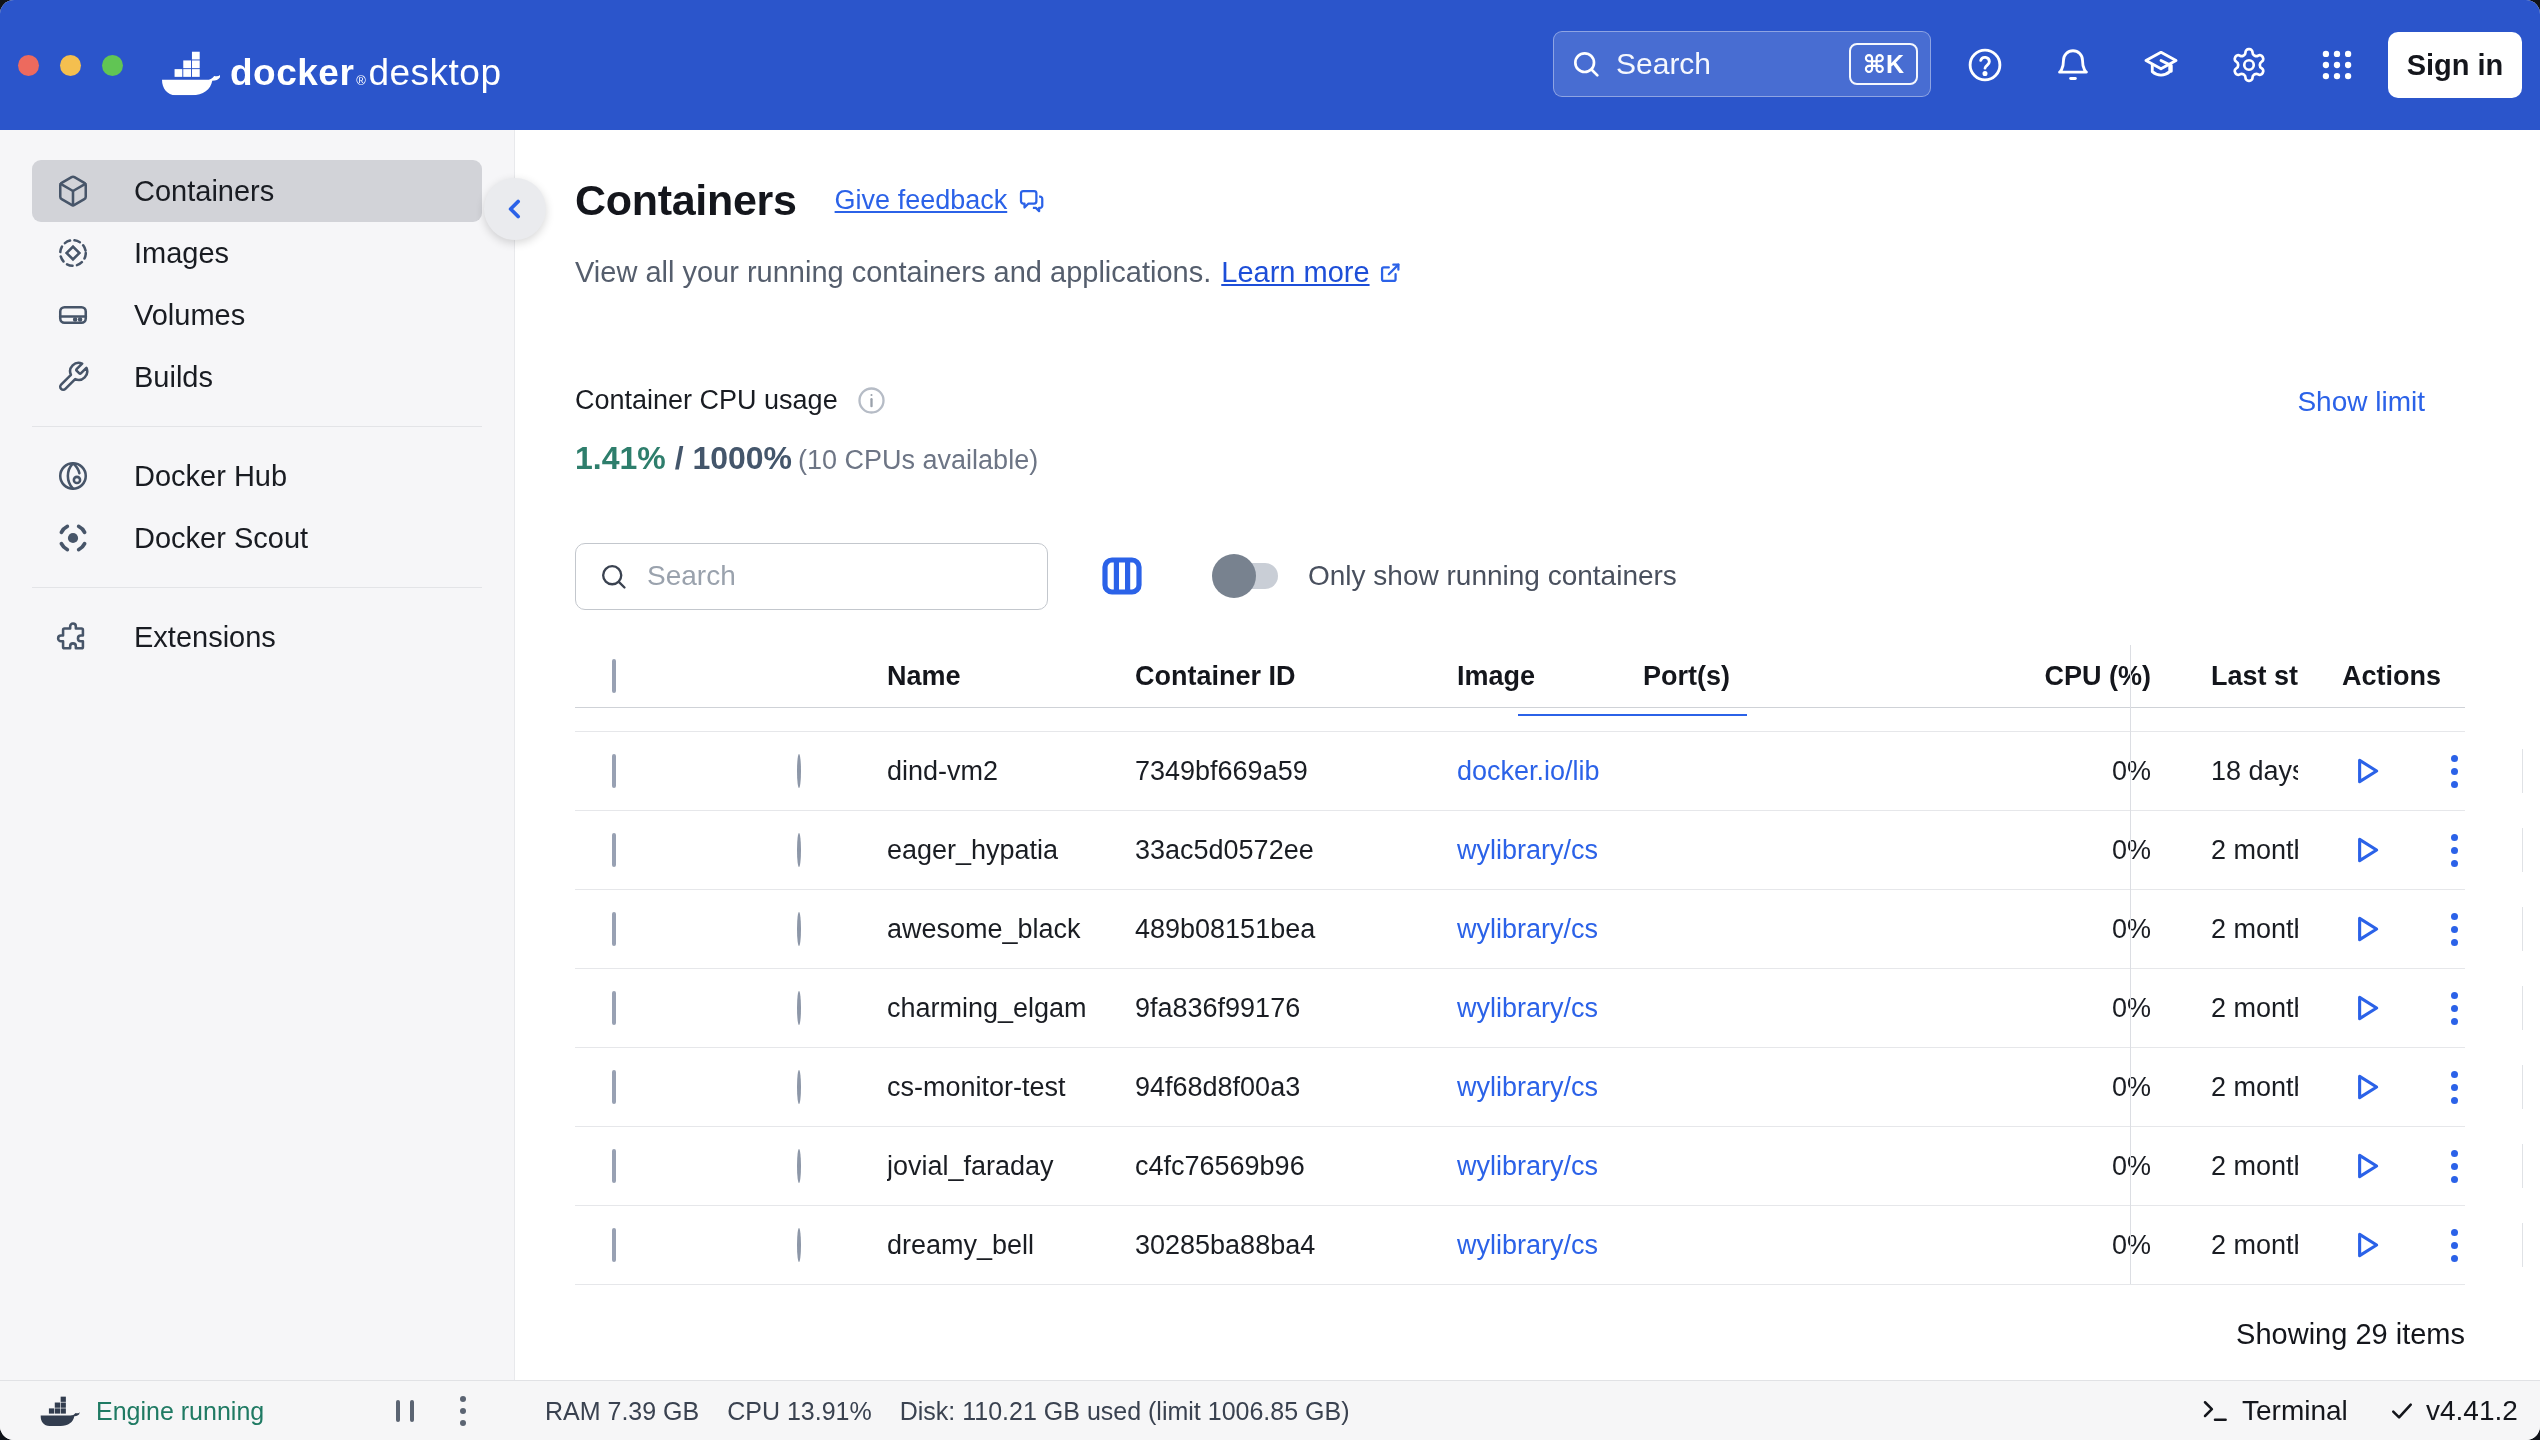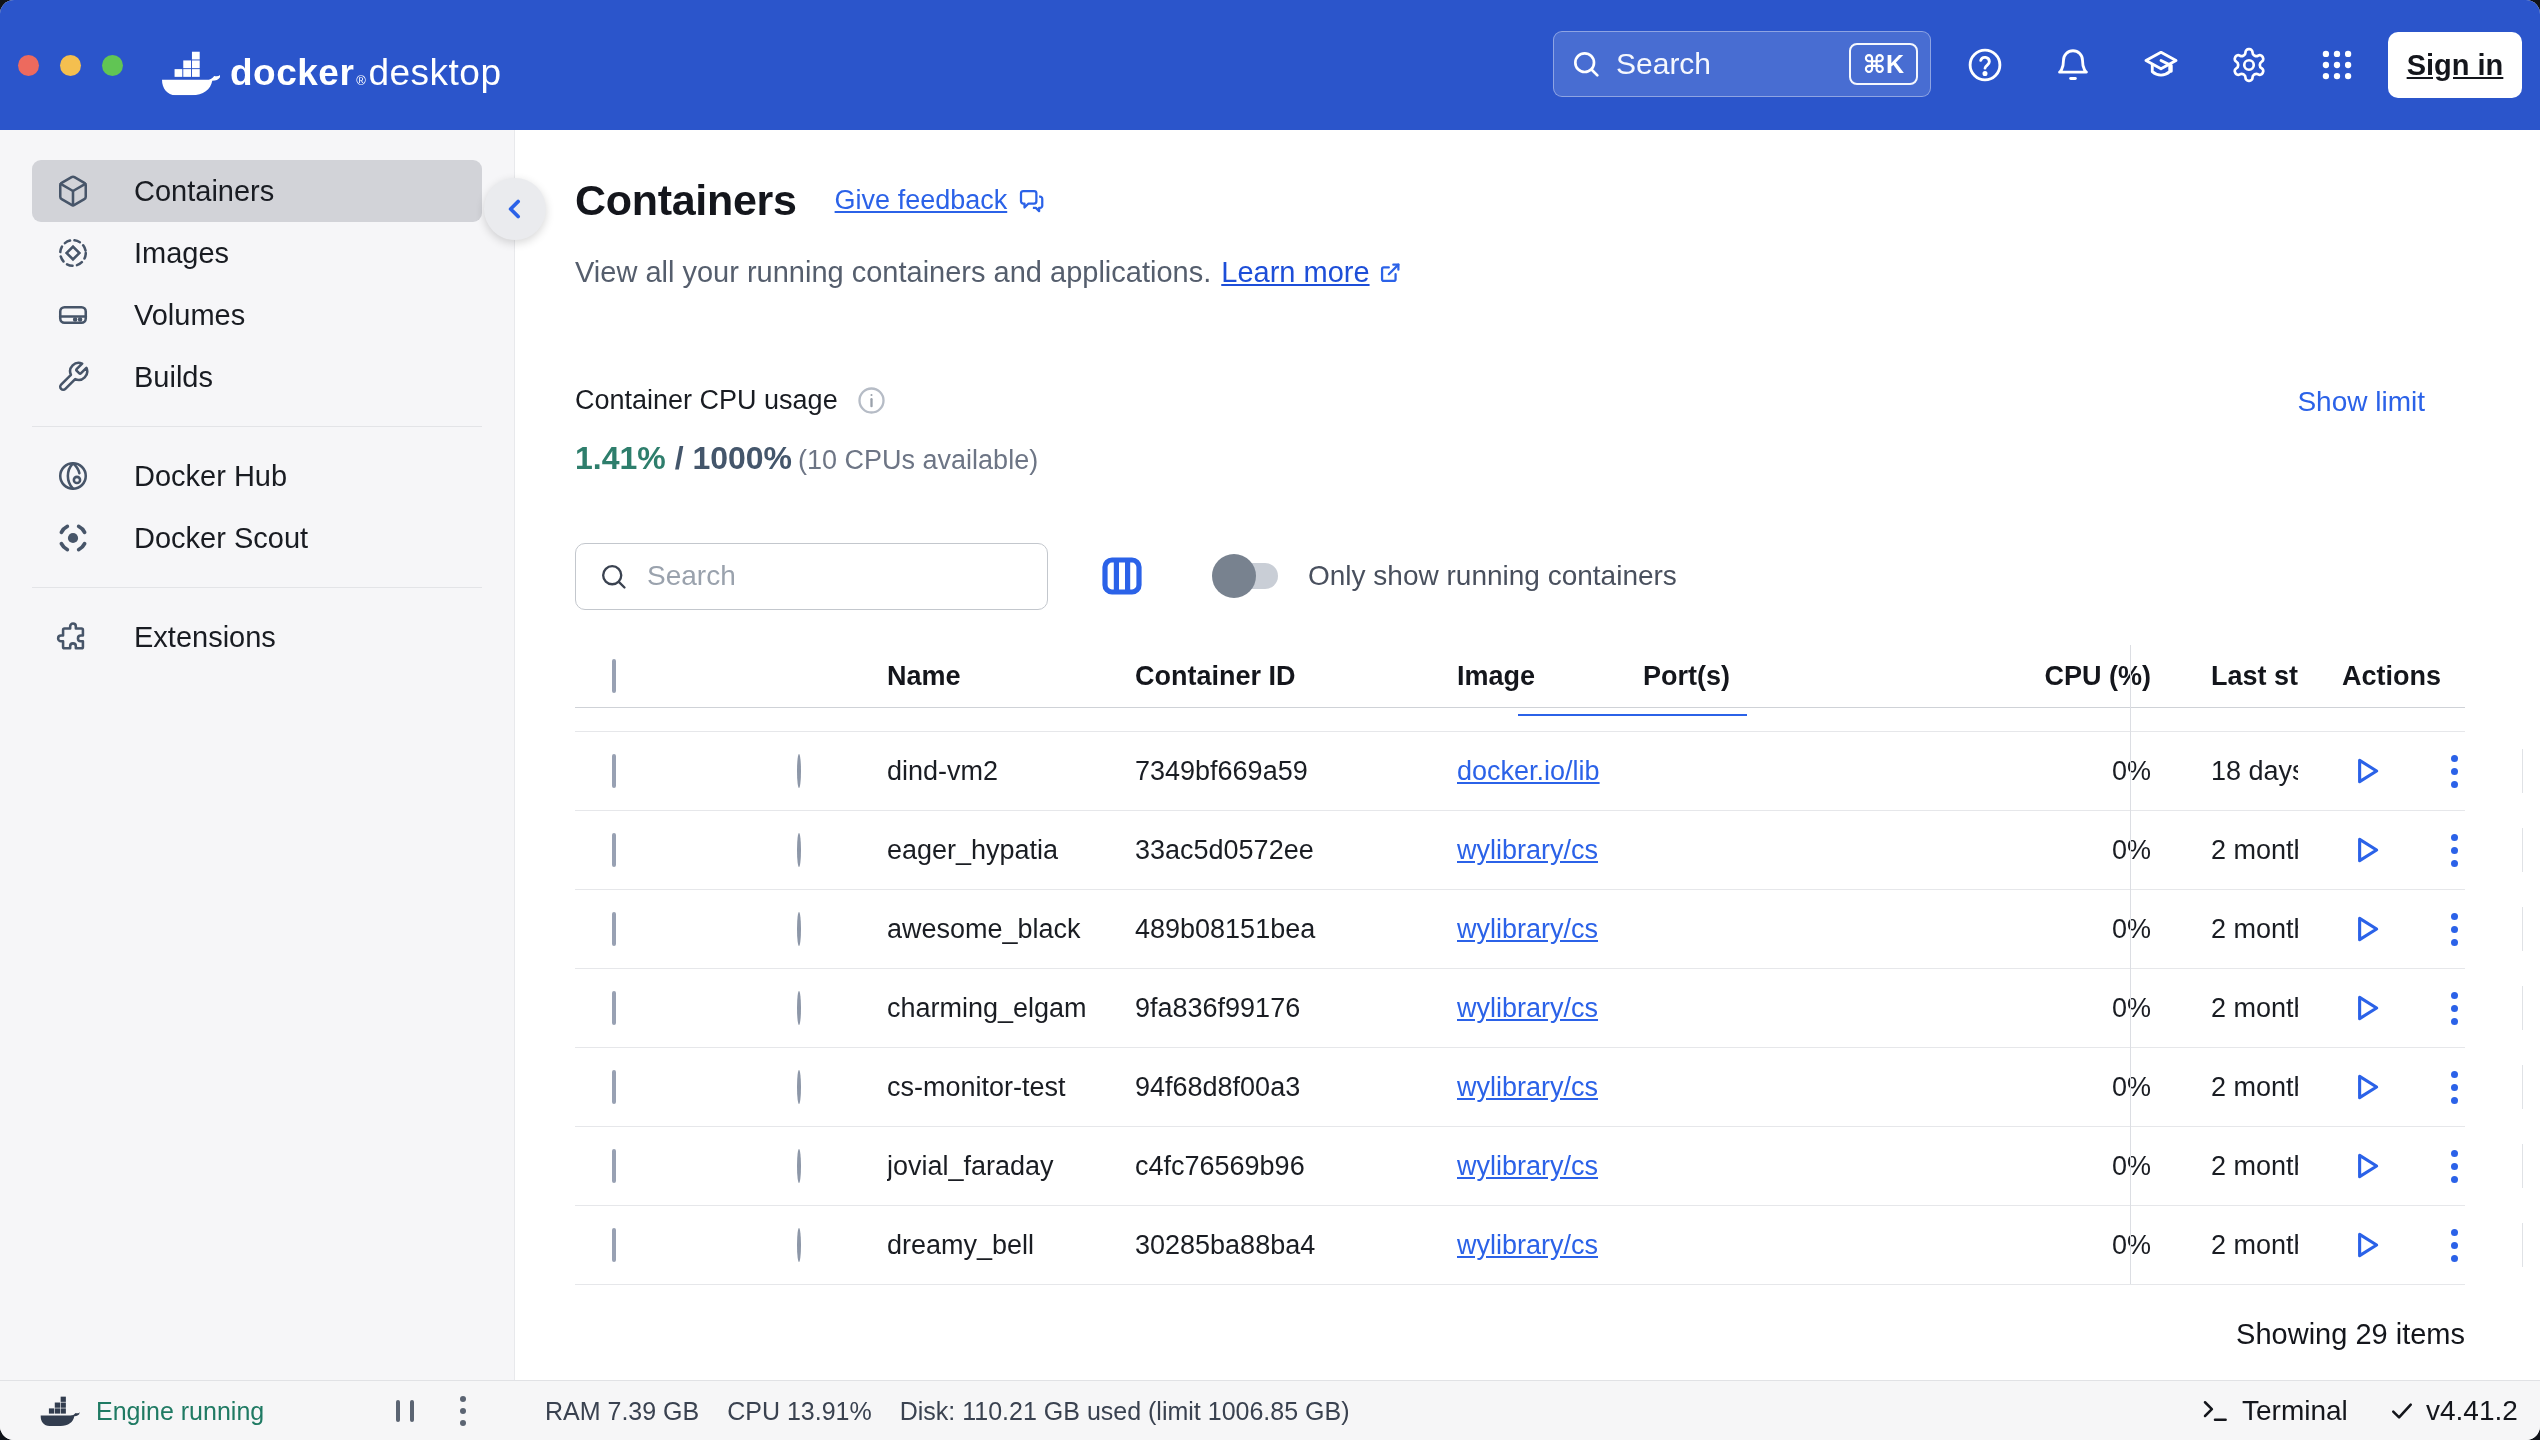--- a/index.html
+++ b/index.html
@@ -22,21 +22,21 @@
   .hsearch svg{width:32px;height:32px;flex:none;}
   .hsearch input{flex:1;min-width:0;background:transparent;border:none;outline:none;color:#fff;
     font-size:30px;margin-left:12px;font-family:inherit;}
   .hsearch input::placeholder{color:rgba(255,255,255,.95);}
   .kbd{flex:none;border:2px solid rgba(255,255,255,.95);border-radius:8px;color:#fff;
     font-size:25px;font-weight:600;padding:4px 12px;line-height:1.2;}
   .hicons{position:absolute;left:1941px;top:0;height:130px;display:flex;align-items:center;}
   .hicon{width:88px;height:88px;display:flex;align-items:center;justify-content:center;cursor:pointer;}
   .hicon svg{width:38px;height:38px;}
   .signin{position:absolute;left:2388px;top:32px;width:134px;height:66px;background:#fff;border:none;
-    border-radius:10px;font-size:29px;font-weight:600;color:#14161c;font-family:inherit;cursor:pointer;text-decoration:underline;}
+    border-radius:10px;font-size:29px;font-weight:600;color:#14161c;font-family:inherit;cursor:pointer;}
 
   
   .content-row{position:relative;display:flex;height:1250px;}
   .sidebar{position:relative;width:515px;box-sizing:border-box;background:#f6f6f8;border-right:1px solid #e8e9ec;padding-top:30px;flex:none;}
   .sitem{height:62px;margin:0 32px;border-radius:9px;display:flex;align-items:center;padding-left:24px;cursor:pointer;}
   .sitem.selected{background:#d2d3d8;}
   .sitem svg{width:34px;height:34px;color:#475569;flex:none;}
   .sitem .slabel{margin-left:44px;font-size:29px;color:#191c22;}
   .sdivider{height:1px;background:#e3e4e7;margin:18px 32px;}
   .collapse-btn{position:absolute;left:484px;top:48px;width:62px;height:62px;border-radius:50%;
@@ -94,21 +94,21 @@
   .c-name{width:224px;flex:none;white-space:nowrap;overflow:hidden;}
   .c-id{width:298px;flex:none;white-space:nowrap;overflow:hidden;}
   .c-image{width:162px;flex:none;white-space:nowrap;overflow:hidden;}
   .c-ports{width:320px;flex:none;}
   .c-cpu{width:164px;flex:none;text-align:right;}
   .c-last{width:123px;padding-left:36px;flex:none;box-sizing:border-box;white-space:nowrap;overflow:hidden;}
   .c-actions{width:335px;flex:none;display:flex;align-items:center;}
   .thead .c-actions{padding-left:20px;box-sizing:border-box;}
   .cb{width:28px;height:28px;border:2.5px solid #98a1b3;border-radius:7px;background:#fff;box-sizing:border-box;cursor:pointer;}
   .scircle{width:27px;height:27px;margin-left:28px;border:2.5px solid #8d97a8;border-radius:50%;box-sizing:border-box;}
-  .ilink{color:#2b62e8;text-decoration:underline;cursor:pointer;}
+  .ilink{color:#2b62e8;cursor:pointer;}
   .abtn{width:88px;height:60px;display:flex;align-items:center;justify-content:center;background:none;border:none;padding:0;cursor:pointer;}
   .abtn svg{width:34px;height:34px;}
   .kebab{display:flex;flex-direction:column;gap:6px;}
   .kebab i{width:7px;height:7px;border-radius:50%;background:#2b62e8;display:block;}
   .adivider{width:1px;height:44px;background:#e0e2e6;margin-left:24px;flex:none;}
   .trash-btn{margin-left:30px;width:80px;}
   .vline{position:absolute;left:1555px;top:0;width:1px;height:639px;background:#dcdee3;}
   .showing{position:absolute;left:60px;top:1188px;width:1890px;text-align:right;font-size:29px;color:#14161c;}
 
   

